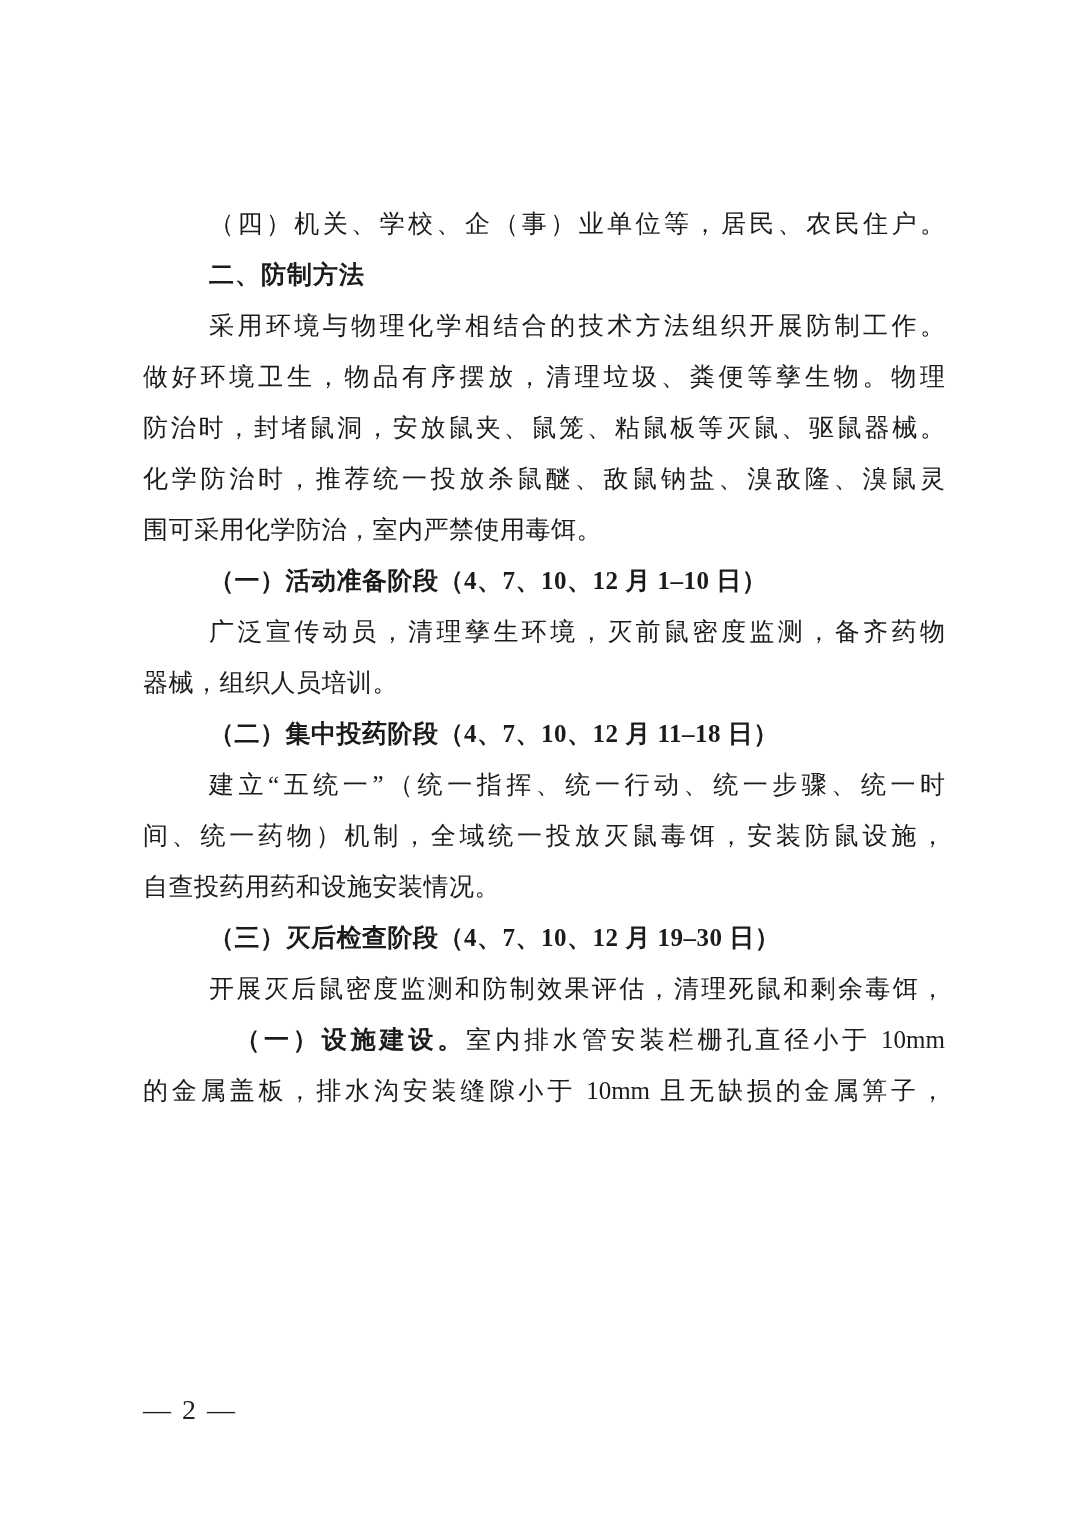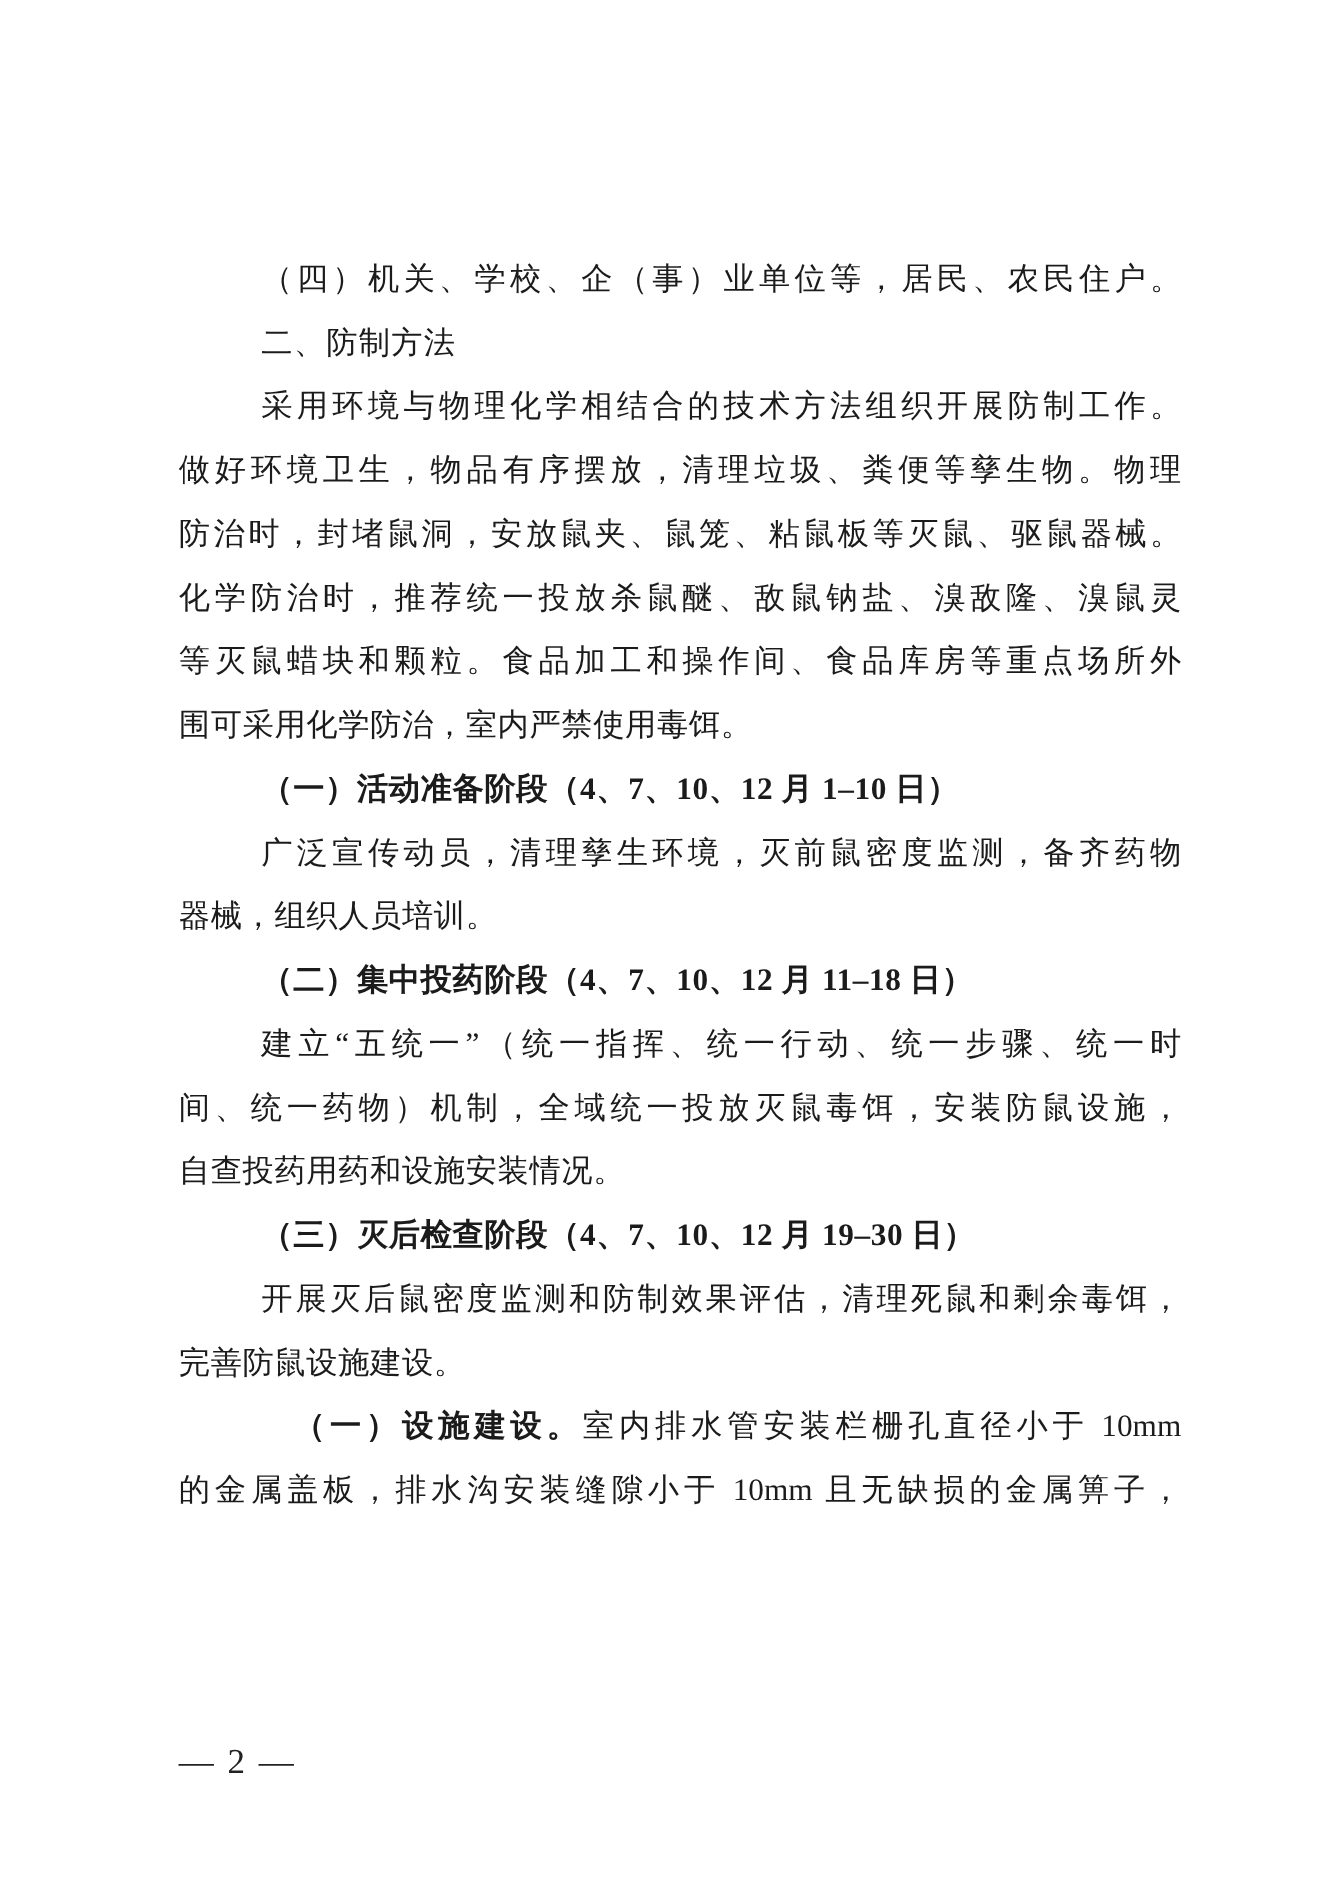--- a/index.html
+++ b/index.html
@@ -33,21 +33,21 @@
     white-space: normal;
     text-align: justify;
     text-align-last: justify;
     letter-spacing: 0;
   }
   .line.indent {
     text-indent: 66px;
   }
   .line.heading {
     font-family: "Liberation Sans", "DejaVu Sans", sans-serif;
-    font-weight: normal;
+    font-weight: bold;
     letter-spacing: 1px;
   }
   .line.subheading {
     font-weight: bold;
   }
   .bold-lead {
     font-weight: bold;
     margin-left: 26px;
   }
   .footer {
@@ -64,31 +64,29 @@
 <body>
 
 <div class="page">
   <div class="content">
     <div class="line indent justify">（四）机关、学校、企（事）业单位等，居民、农民住户。</div>
     <div class="line heading indent">二、防制方法</div>
     <div class="line indent justify">采用环境与物理化学相结合的技术方法组织开展防制工作。</div>
     <div class="line justify">做好环境卫生，物品有序摆放，清理垃圾、粪便等孳生物。物理</div>
     <div class="line justify">防治时，封堵鼠洞，安放鼠夹、鼠笼、粘鼠板等灭鼠、驱鼠器械。</div>
     <div class="line justify">化学防治时，推荐统一投放杀鼠醚、敌鼠钠盐、溴敌隆、溴鼠灵</div>
-    <div class="line justify">等灭鼠蜡块和颗粒。食品加工和操作间、食品库房等重点场所外</div>
     <div class="line">围可采用化学防治，室内严禁使用毒饵。</div>
     <div class="line subheading indent">（一）活动准备阶段（4、7、10、12 月 1–10 日）</div>
     <div class="line indent justify">广泛宣传动员，清理孳生环境，灭前鼠密度监测，备齐药物</div>
     <div class="line">器械，组织人员培训。</div>
     <div class="line subheading indent">（二）集中投药阶段（4、7、10、12 月 11–18 日）</div>
     <div class="line indent justify">建立“五统一”（统一指挥、统一行动、统一步骤、统一时</div>
     <div class="line justify">间、统一药物）机制，全域统一投放灭鼠毒饵，安装防鼠设施，</div>
     <div class="line">自查投药用药和设施安装情况。</div>
     <div class="line subheading indent">（三）灭后检查阶段（4、7、10、12 月 19–30 日）</div>
     <div class="line indent justify">开展灭后鼠密度监测和防制效果评估，清理死鼠和剩余毒饵，</div>
-    <div class="line">完善防鼠设施建设。</div>
     <div class="line indent justify">
       <span class="bold-lead">（一）设施建设。</span><span>室内排水管安装栏栅孔直径小于 10mm</span>
     </div>
     <div class="line justify">的金属盖板，排水沟安装缝隙小于 10mm 且无缺损的金属箅子，</div>
   </div>
   <div class="footer">— 2 —</div>
 </div>
 
 </body></html>

